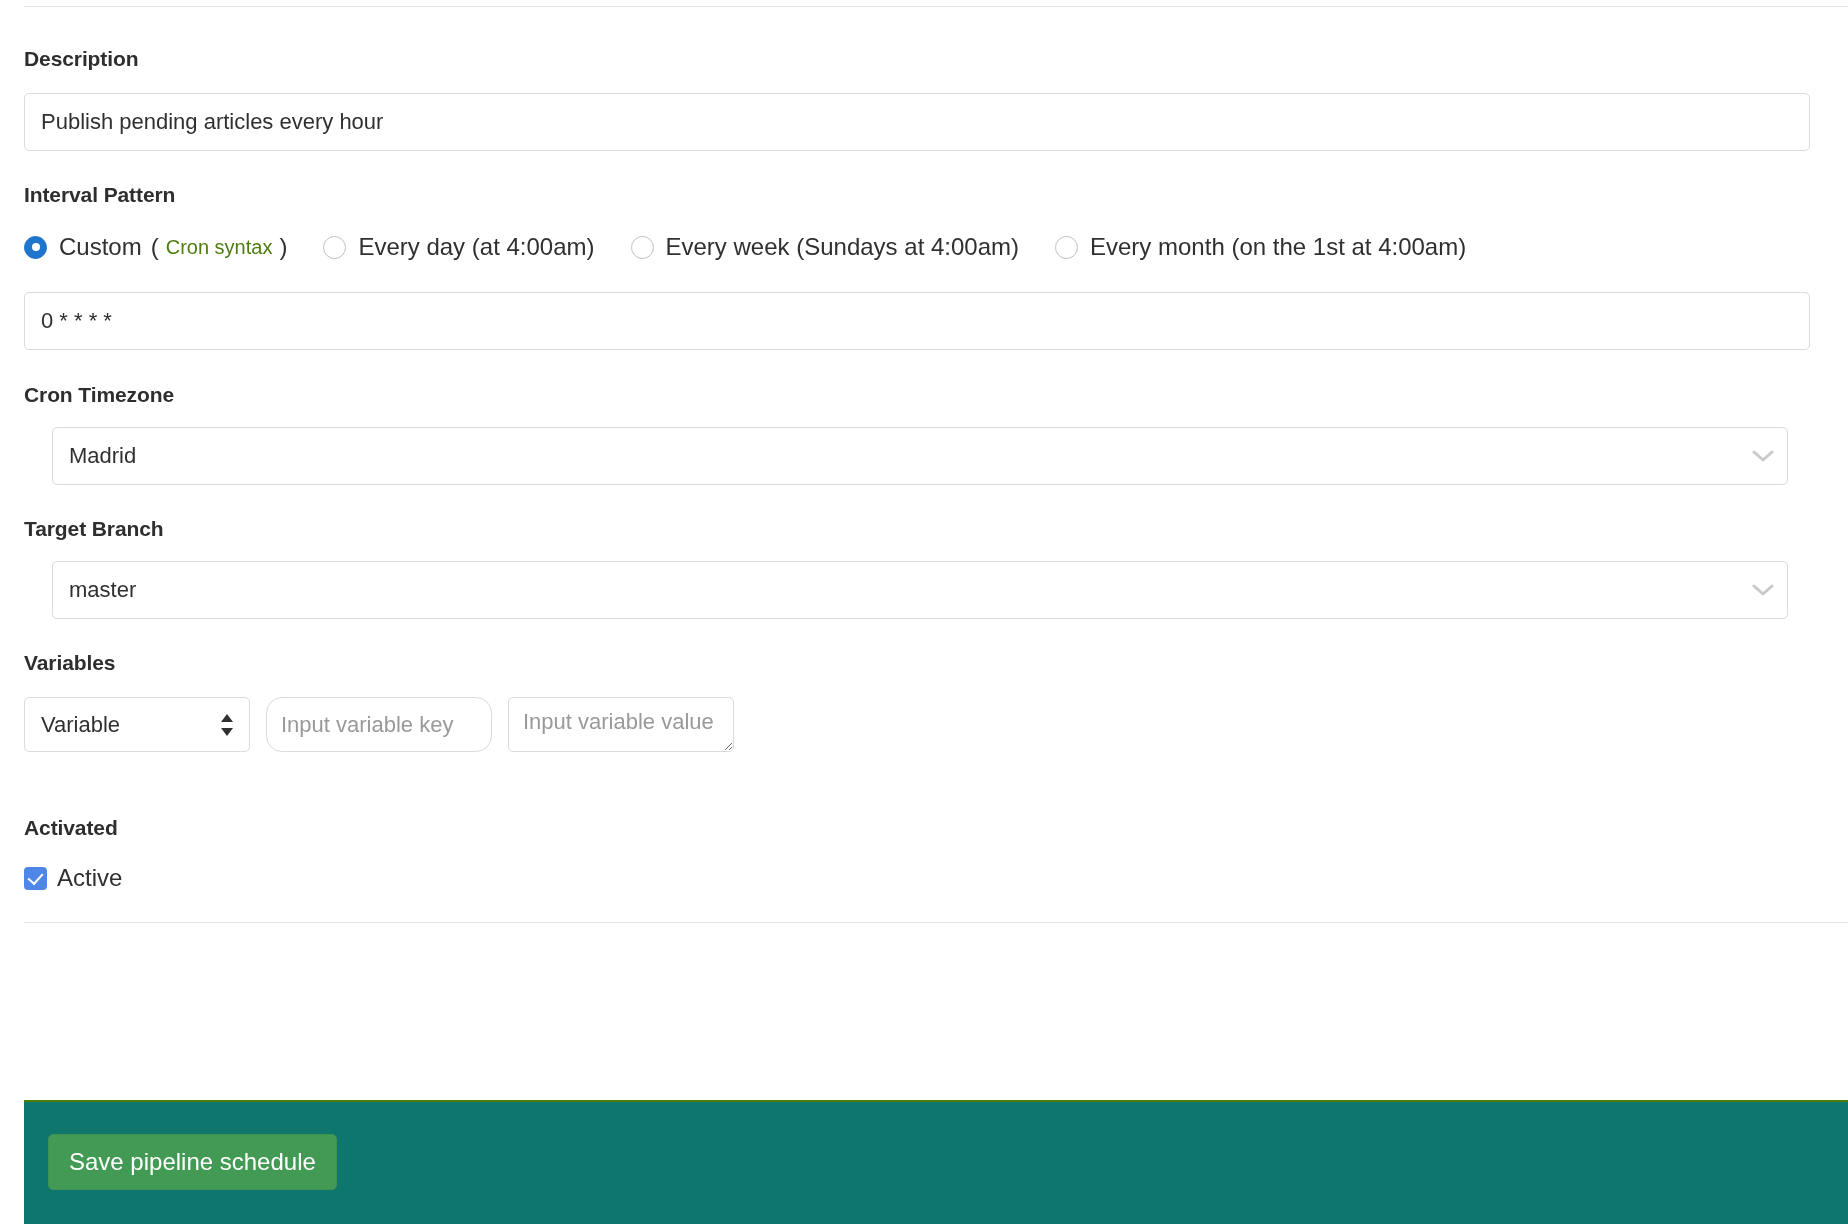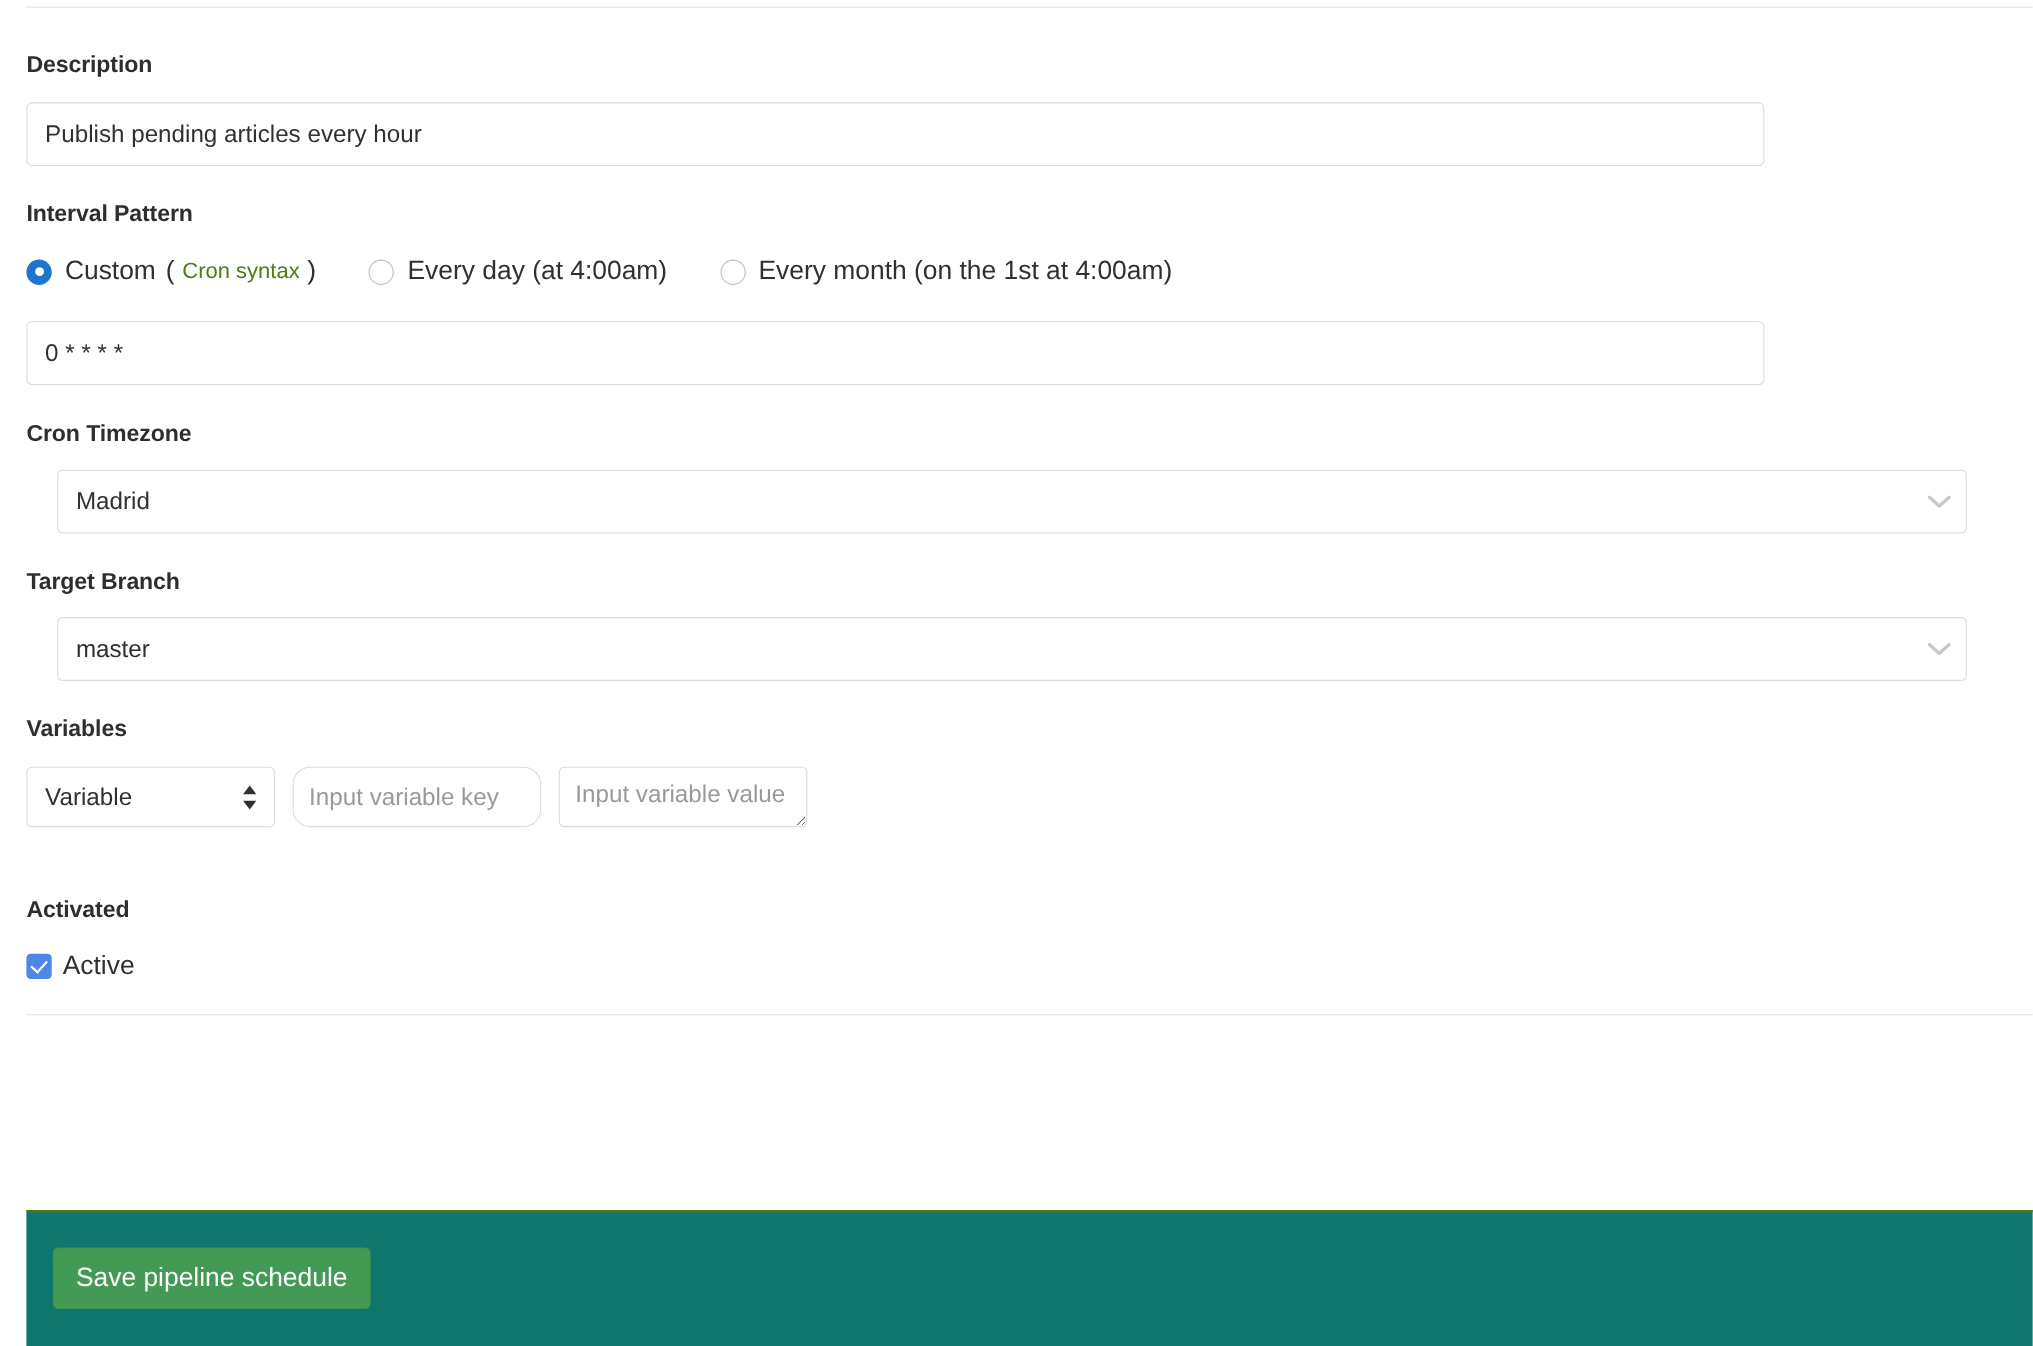--- a/index.html
+++ b/index.html
@@ -35,38 +35,38 @@
     font-size: 21px;
     font-weight: bold;
     color: #2e2e2e;
     letter-spacing: -0.1px;
     line-height: 1;
   }
 
   
   .text-input {
     display: block;
-    width: 1580px;
+    width: 1786px;
     height: 58px;
     border: 1px solid #dbdbdb;
     border-radius: 5px;
     background: #fff;
     font-family: "Liberation Sans", sans-serif;
     font-size: 22px;
     color: #303030;
     padding: 0 16px;
     outline: none;
   }
   .text-input::placeholder { color: #a4a4a4; }
 
   
   .radio-row {
     display: flex;
     align-items: center;
-    gap: 12px;
+    gap: 0px;
   }
   .radio-item {
     display: flex;
     align-items: center;
     margin-right: 36px;
     white-space: nowrap;
   }
   .radio-mark {
     width: 23px; height: 23px;
     border-radius: 50%;
@@ -279,20 +279,24 @@
         <span class="paren" style="margin-left:9px;">(</span>
         <a class="cron-link" style="margin-left:7px;">Cron syntax</a>
         <span class="paren" style="margin-left:7px;">)</span>
       </div>
 
       <div class="radio-item">
         <span class="radio-mark"></span>
         <span class="radio-text">Every day (at 4:00am)</span>
       </div>
 
+      <div class="radio-item">
+        <span class="radio-mark"></span>
+        <span class="radio-text">Every week (Sundays at 4:00am)</span>
+      </div>
 
       <div class="radio-item">
         <span class="radio-mark"></span>
         <span class="radio-text">Every month (on the 1st at 4:00am)</span>
       </div>
     </div>
   </div>
 
   <div class="field-block" style="position:absolute; top:292px; left:0;">
     <input class="text-input" value="0 * * * *" style="">

